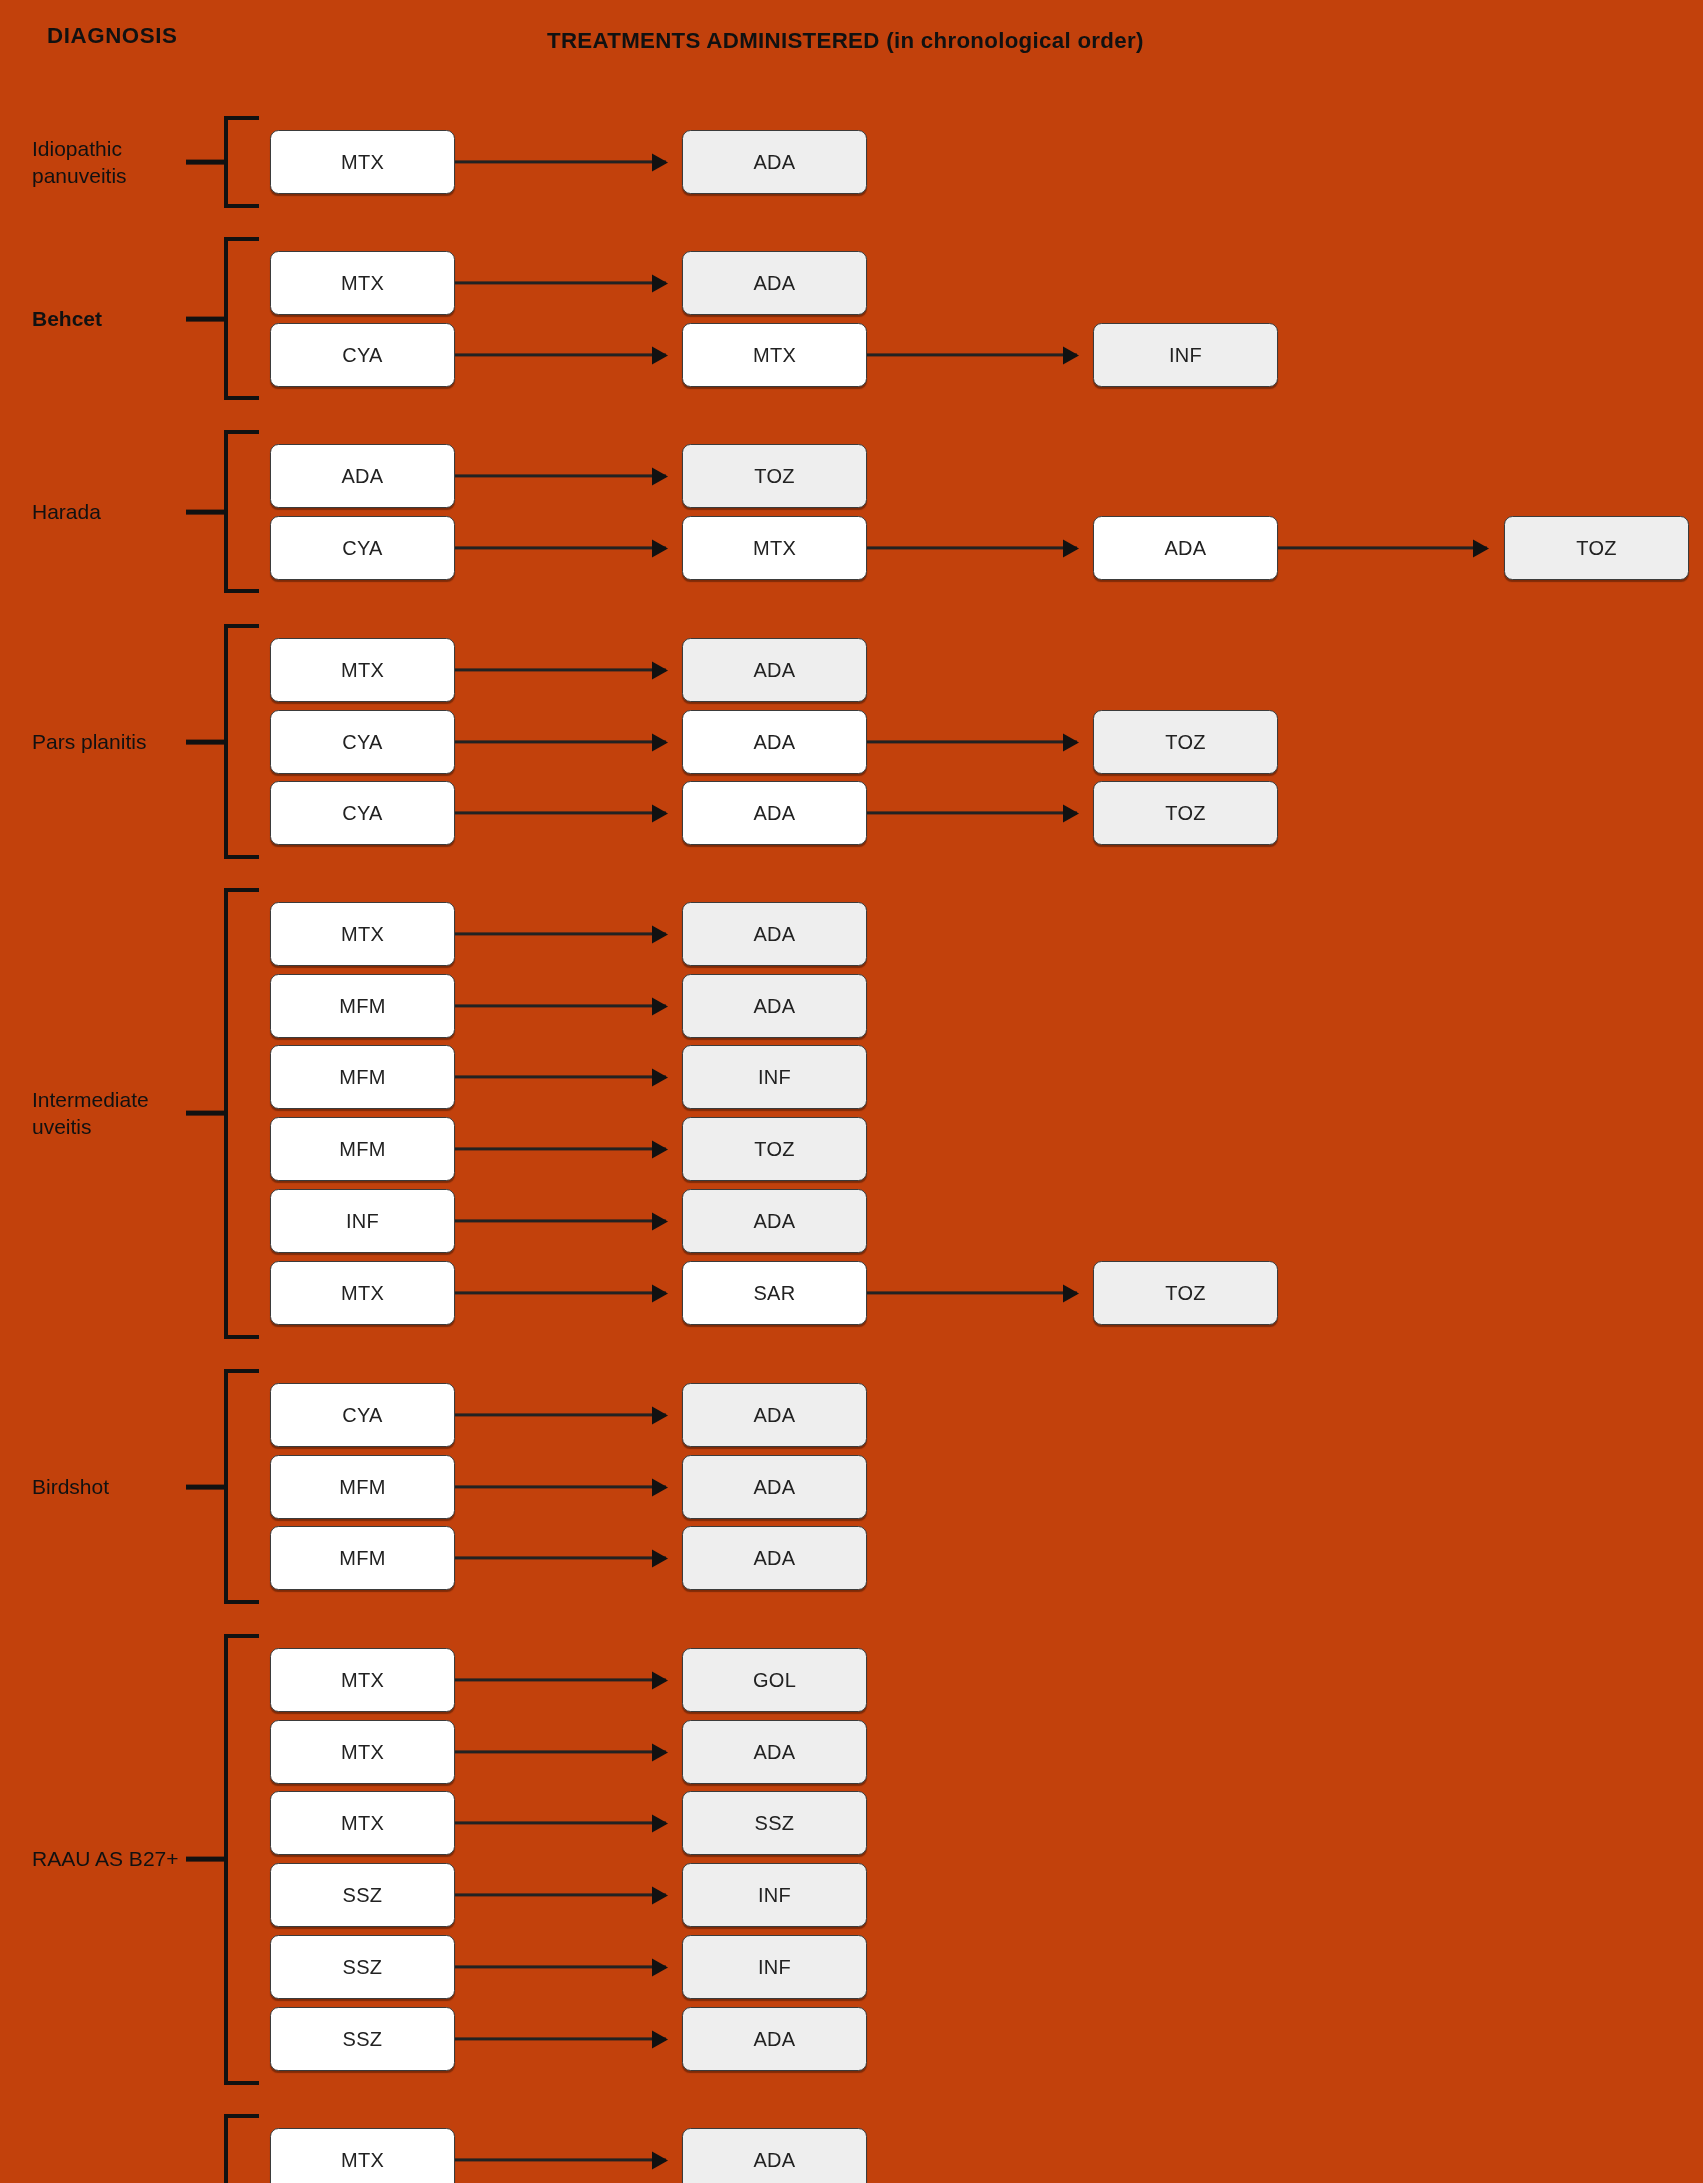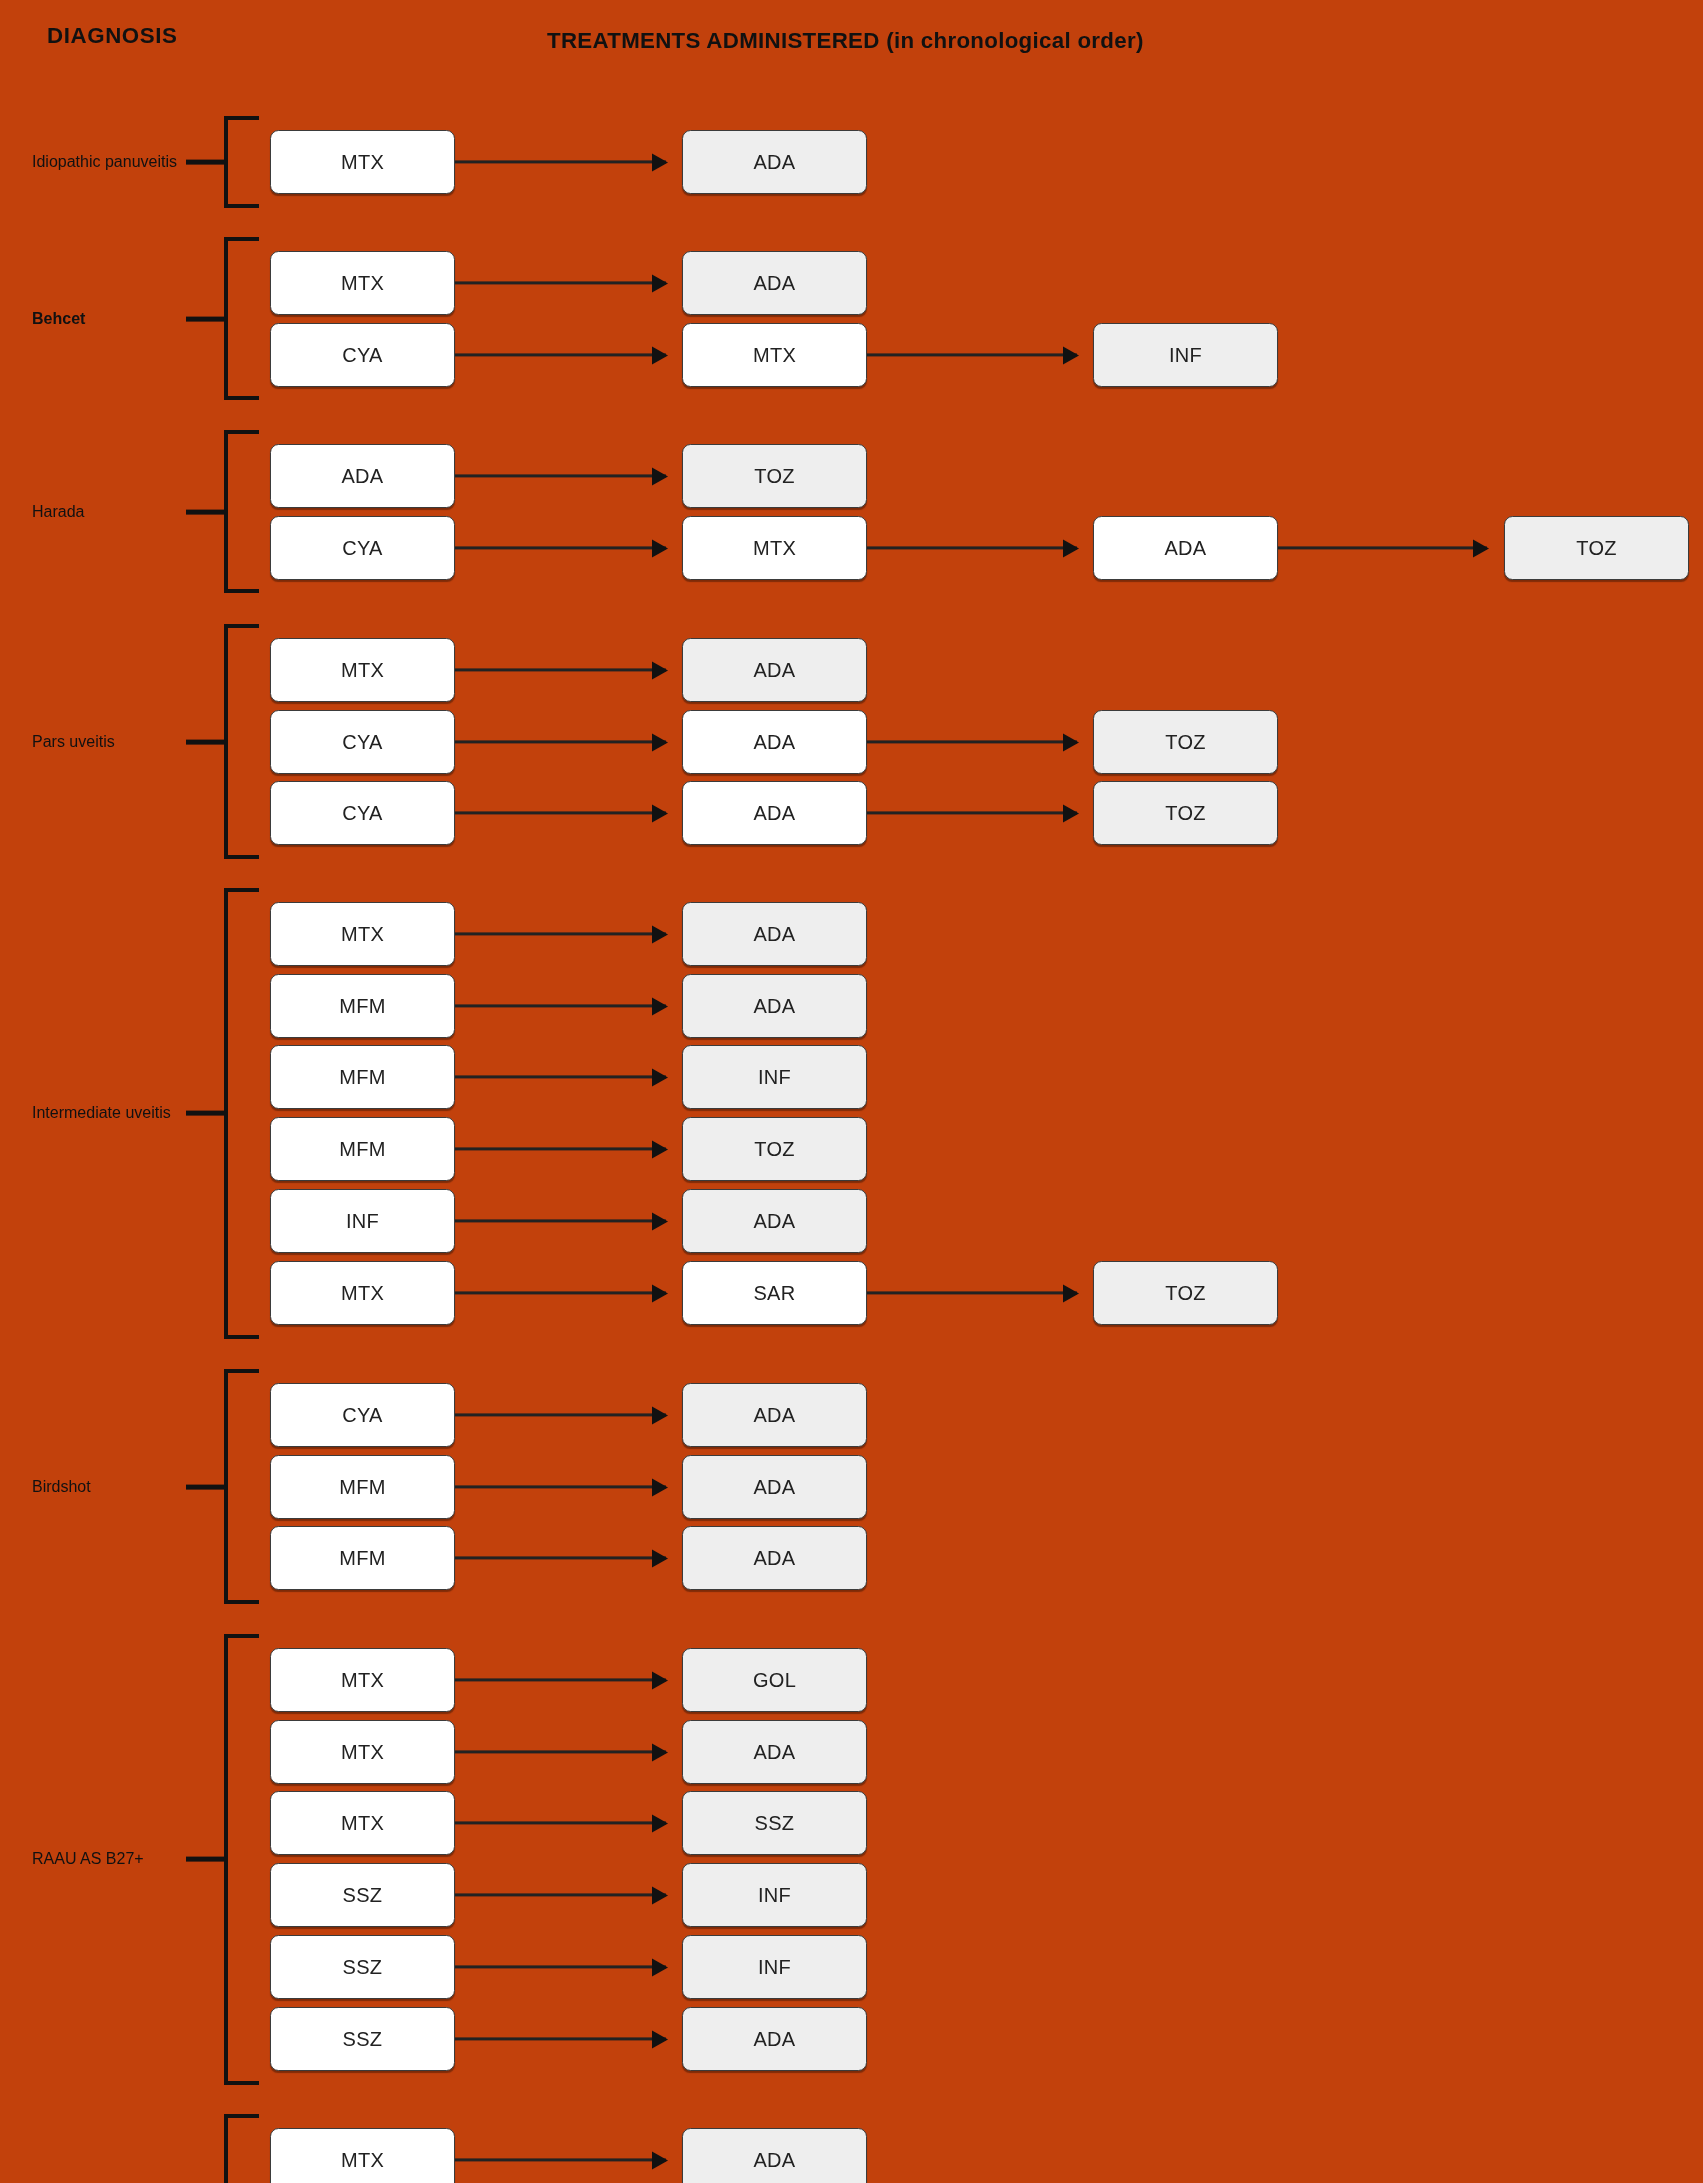--- a/index.html
+++ b/index.html
@@ -95,21 +95,21 @@
   .dx-group {
     position: relative;
     width: 1703px;
   }
 
   
   .dx-label {
     position: absolute;
     left: 32px;
     width: 160px;
-    font-size: 16px;
+    font-size: 21px;
     line-height: 1.30;
     color: #111111;
     text-align: left;
     transform: translateY(-50%);
   }
   .dx-label.bold { font-weight: 700; }
 
   
   .dx-tick {
     position: absolute;
@@ -237,21 +237,21 @@
           <div class="node c1">CYA</div>
           <div class="arrow a12"></div>
           <div class="node c2">MTX</div>
           <div class="arrow a23"></div>
           <div class="node c3">ADA</div>
           <div class="arrow a34"></div>
           <div class="node c4 filled">TOZ</div>
         </div>
       </div>
       <div class="dx-group" style="height: 235px; top: 508px; position: absolute;">
-        <div class="dx-label" style="top: 118px;">Pars uveitis</div>
+        <div class="dx-label" style="top: 118px;">Pars planitis</div>
         <div class="dx-tick" style="top: 118px;"></div>
         <div class="bracket" style="top: 0px; height: 235px;"></div>
         <div class="tx-row" style="top: 14px;">
           <div class="node c1">MTX</div>
           <div class="arrow a12"></div>
           <div class="node c2 filled">ADA</div>
         </div>
         <div class="tx-row" style="top: 86px;">
           <div class="node c1">CYA</div>
           <div class="arrow a12"></div>

